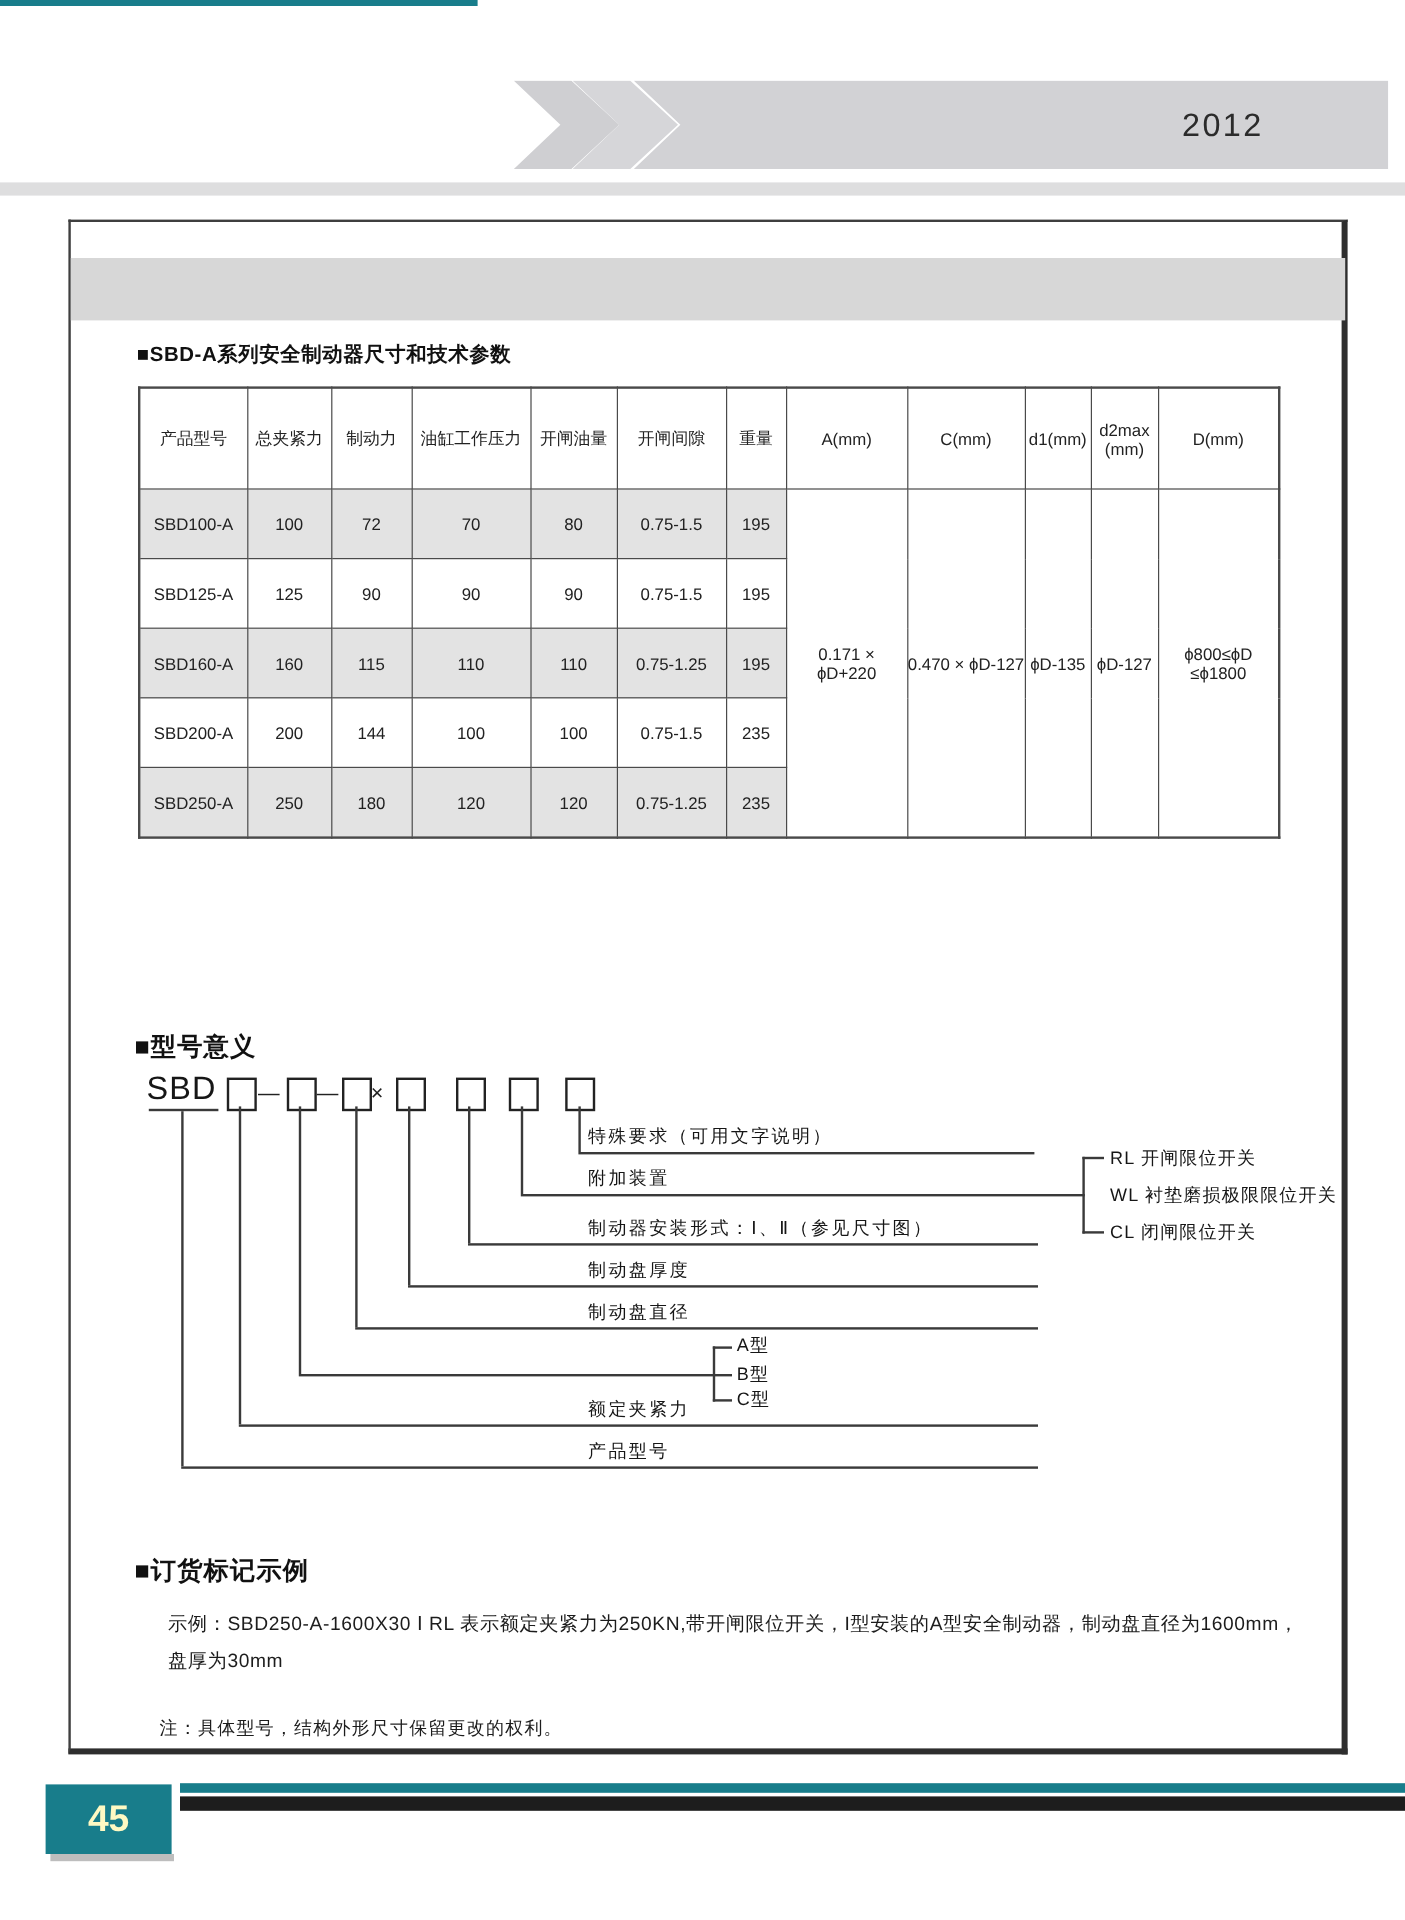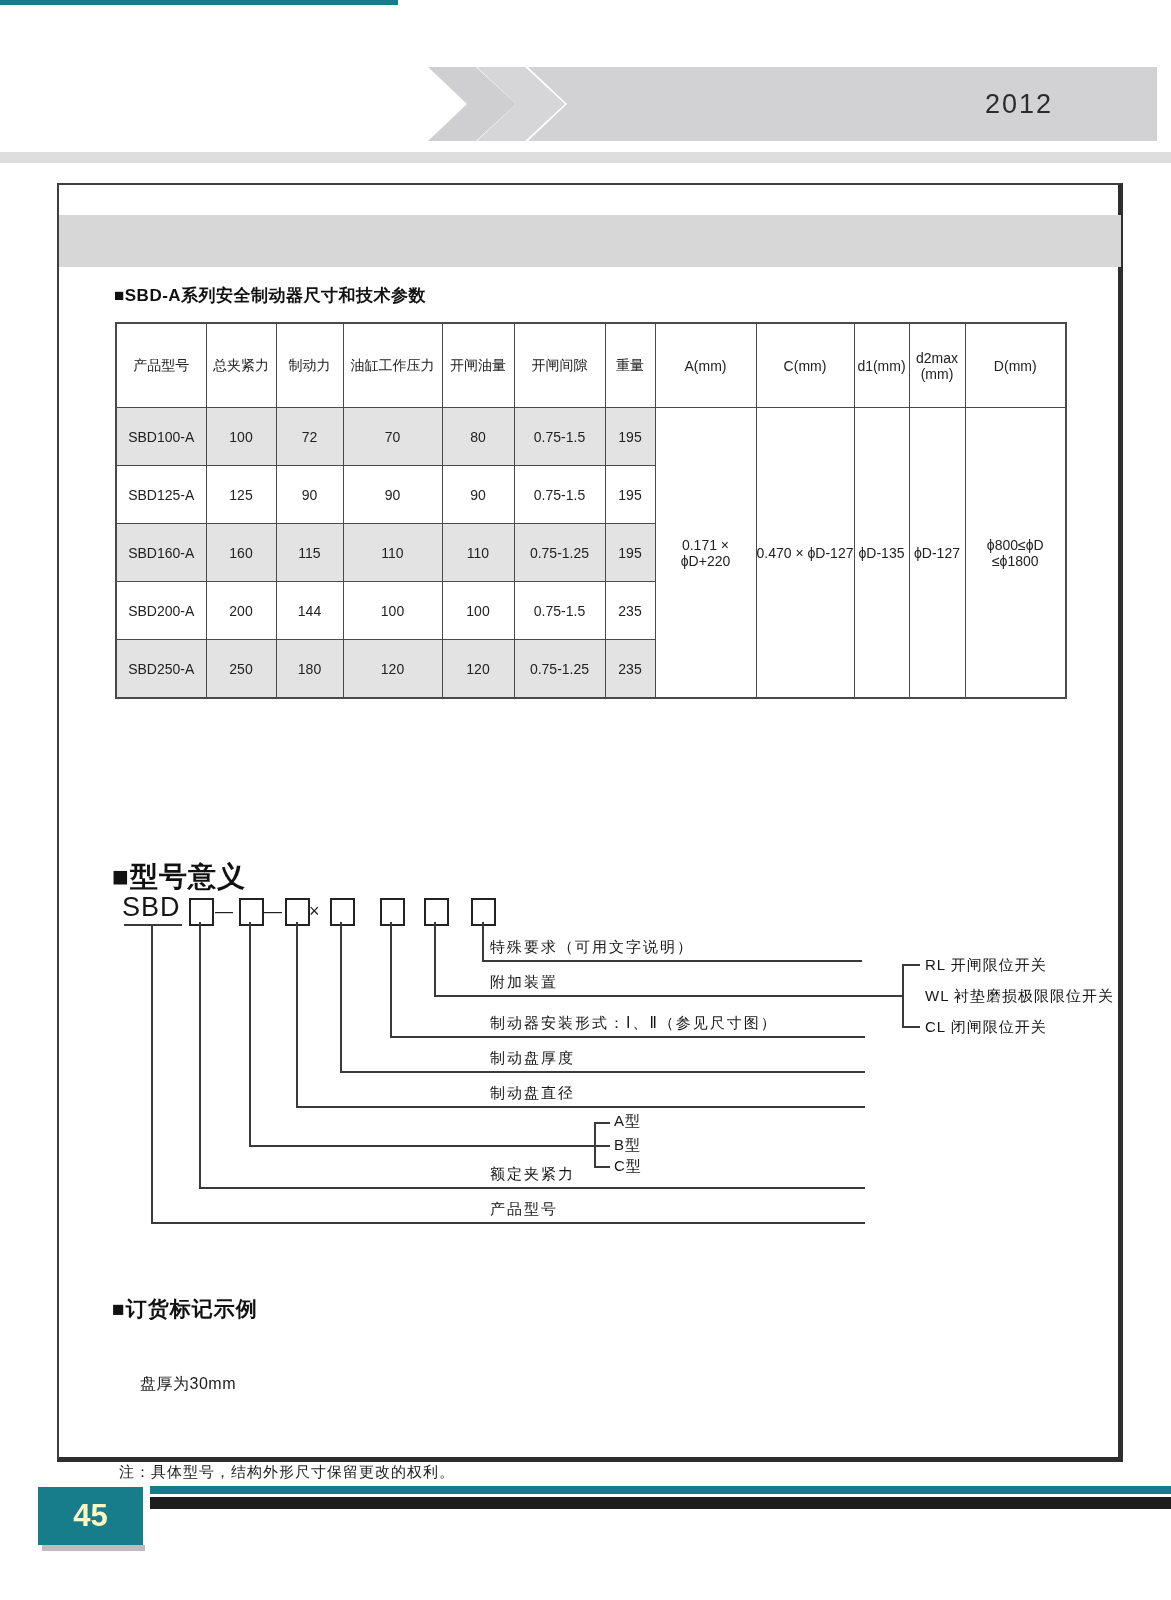--- a/index.html
+++ b/index.html
@@ -21,35 +21,35 @@
              font-size:27px;color:#2b2b2b;letter-spacing:2px;}
   .sub-band{position:absolute;left:0;top:152px;width:1171px;height:11px;background:#dededf;}
   
   .content-box{position:absolute;left:57px;top:183px;width:1066px;height:1279px;
                border:2px solid #3f3f3f;border-right:5px solid #2e2e2e;border-bottom:5px solid #2e2e2e;
                background:#ffffff;box-sizing:border-box;}
   .title-band{position:absolute;left:59px;top:215px;width:1062px;height:52px;background:#d7d7d7;}
   .title-text{position:absolute;left:115px;top:219px;font-size:31px;font-weight:bold;color:#101010;letter-spacing:1px;}
   .sec-head{position:absolute;font-weight:bold;color:#111;}
   .sec-head.params{left:114px;top:284px;font-size:17px;letter-spacing:0.5px;}
-  .sec-head.model{left:112px;top:858px;font-size:28px;letter-spacing:1px;}
+  .sec-head.model{left:112px;top:858px;font-size:21px;letter-spacing:1px;}
   .sec-head.order{left:112px;top:1295px;font-size:21px;letter-spacing:1px;}
   
   table.spec{position:absolute;left:115px;top:322px;border-collapse:collapse;table-layout:fixed;
              border:2px solid #4a4a4a;font-size:14px;color:#222;}
   table.spec th,table.spec td{border:1.5px solid #4a4a4a;text-align:center;vertical-align:middle;
              padding:0;white-space:pre-line;font-weight:normal;}
   table.spec thead th{height:83px;background:#ffffff;}
   table.spec tbody td{height:57px;}
   table.spec td.g{background:#e3e3e3;}
   
   .note1{position:absolute;left:114px;top:709px;font-size:15px;letter-spacing:1px;}
   .example-line1{position:absolute;left:140px;top:1343px;font-size:16px;letter-spacing:0.5px;}
   .example-line2{position:absolute;left:140px;top:1374px;font-size:16px;letter-spacing:0.5px;}
-  .note2{position:absolute;left:119px;top:1431px;font-size:15px;letter-spacing:1px;margin-top:32px;}
+  .note2{position:absolute;left:133px;top:1431px;font-size:15px;letter-spacing:1px;}
   
   .sbd-prefix{position:absolute;left:122px;top:892px;font-size:27px;letter-spacing:1px;color:#161616;}
   .mbox{position:absolute;top:898px;width:21px;height:24px;border:2px solid #222;background:#fff;}
   .sep{position:absolute;top:901px;font-size:18px;color:#222;}
   .hl{position:absolute;height:2px;background:#3a3a3a;}
   .vl{position:absolute;width:2px;background:#3a3a3a;}
   .dlab{position:absolute;font-size:15px;color:#161616;letter-spacing:2px;}
   .tlab{position:absolute;font-size:15px;color:#161616;letter-spacing:1px;}
   
   .page-num-box{position:absolute;left:38px;top:1487px;width:105px;height:58px;background:#187d8b;}
@@ -214,20 +214,21 @@
   <div class="tlab" style="left:614px;top:1157px;">C型</div>
 
   <div class="vl" style="left:902px;top:964px;height:64px;"></div>
   <div class="hl" style="left:902px;top:964px;width:18px;"></div>
   <div class="hl" style="left:902px;top:1026px;width:18px;"></div>
   <div class="tlab" style="left:925px;top:956px;">RL 开闸限位开关</div>
   <div class="tlab" style="left:925px;top:987px;">WL 衬垫磨损极限限位开关</div>
   <div class="tlab" style="left:925px;top:1018px;">CL 闭闸限位开关</div>
 
   <div class="sec-head order">■订货标记示例</div>
+  <div class="example-line1">示例：SBD250-A-1600X30 Ⅰ RL 表示额定夹紧力为250KN,带开闸限位开关，I型安装的A型安全制动器，制动盘直径为1600mm，</div>
   <div class="example-line2">盘厚为30mm</div>
   <div class="note2">注：具体型号，结构外形尺寸保留更改的权利。</div>
 
   <div class="page-num-shadow"></div>
   <div class="page-num-box">
     <div class="page-num">45</div>
   </div>
   <div class="foot-teal"></div>
   <div class="foot-black"></div>
 

